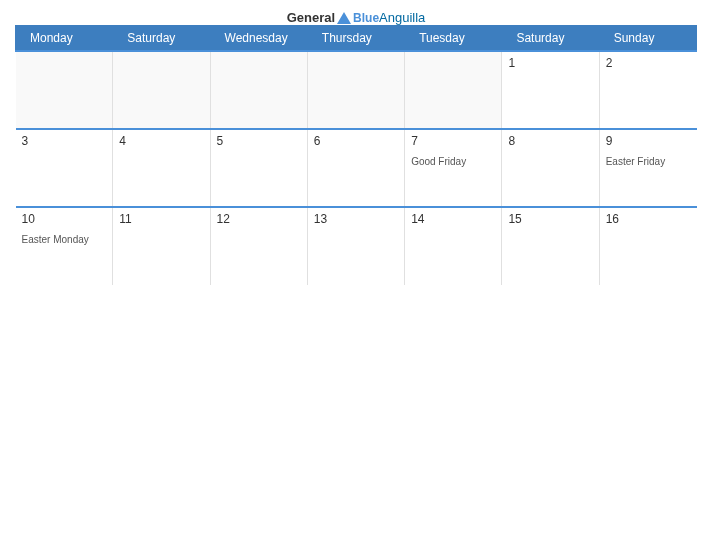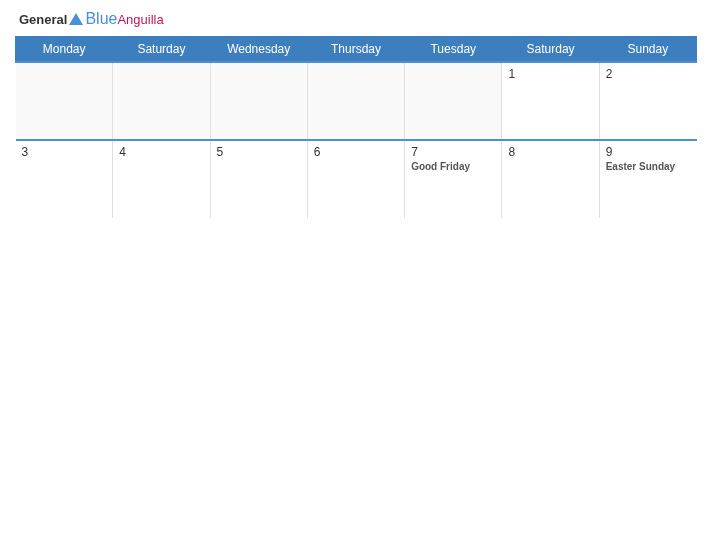--- a/index.html
+++ b/index.html
@@ -11,71 +11,71 @@
       overflow: hidden;
     }
     .calendar-container {
       width: 712px;
       height: 550px;
       background: #fff;
       padding: 10px 15px 10px 15px;
     }
     .calendar-header {
       display: flex;
-      justify-content: flex-start;
+      justify-content: center;
       align-items: center;
-      margin-bottom: 8px;
+      margin-bottom: 0;
       padding: 0 4px;
     }
     .logo {
       display: flex;
       align-items: center;
       font-size: 13px;
     }
     .logo-general {
       color: #333;
       font-weight: bold;
       font-size: 13px;
     }
     .logo-blue {
       color: #4a90d9;
-      font-weight: normal;
-      font-size: 16px;
+      font-weight: bold;
+      font-size: 12px;
     }
     .logo-triangle {
       width: 0;
       height: 0;
       border-left: 7px solid transparent;
       border-right: 7px solid transparent;
       border-bottom: 12px solid #4a90d9;
       margin: 0 2px;
     }
     .calendar-title {
       font-size: 28px;
       color: #333;
       font-weight: normal;
       text-align: center;
       flex: 1;
     }
     .calendar-region {
       font-size: 13px;
-      color: #be185d;
+      color: #0369a1;
       text-align: right;
     }
     .calendar-grid {
       width: 100%;
       border-collapse: collapse;
     }
     .calendar-grid thead tr th {
       background: #3d7ebf;
       color: #fff;
       font-size: 12px;
       font-weight: normal;
-      padding: 5px 6px;
-      text-align: center;
+      padding: 5px 14px;
+      text-align: left;
       border: 1px solid #3d7ebf;
     }
     .calendar-grid tbody tr {
       height: 78px;
     }
     .calendar-grid tbody tr td {
       border-top: 2px solid #4a90d9;
       border-right: 1px solid #e0e0e0;
       border-bottom: none;
       border-left: none;
@@ -90,23 +90,22 @@
       border-right: none;
     }
     .day-number {
       font-size: 12px;
       color: #333;
       display: block;
     }
     .day-event {
       font-size: 10px;
       color: #555;
-      margin-top: 2px;
+      margin-top: 8px;
       display: block;
-      font-weight: bold;
     }
     .empty-cell {
       background: #f9f9f9;
       border-top: 2px solid #4a90d9;
     }
   </style>
 </head>
 <body>
 
 <div class="calendar-container">
@@ -160,18 +159,42 @@
           </td>
           <td>
             <span class="day-number">7</span>
             <span class="day-event">Good Friday</span>
           </td>
           <td>
             <span class="day-number">8</span>
           </td>
           <td>
             <span class="day-number">9</span>
-            <span class="day-event">Easter Sunday</span>
+            <span class="day-event">Easter Friday</span>
+          </td>
+        </tr>
+        <tr>
+          <td>
+            <span class="day-number">10</span>
+            <span class="day-event">Easter Monday</span>
+          </td>
+          <td>
+            <span class="day-number">11</span>
+          </td>
+          <td>
+            <span class="day-number">12</span>
+          </td>
+          <td>
+            <span class="day-number">13</span>
+          </td>
+          <td>
+            <span class="day-number">14</span>
+          </td>
+          <td>
+            <span class="day-number">15</span>
+          </td>
+          <td>
+            <span class="day-number">16</span>
           </td>
         </tr>
       </tbody>
   </table>
 </div>
 
 </body></html>

